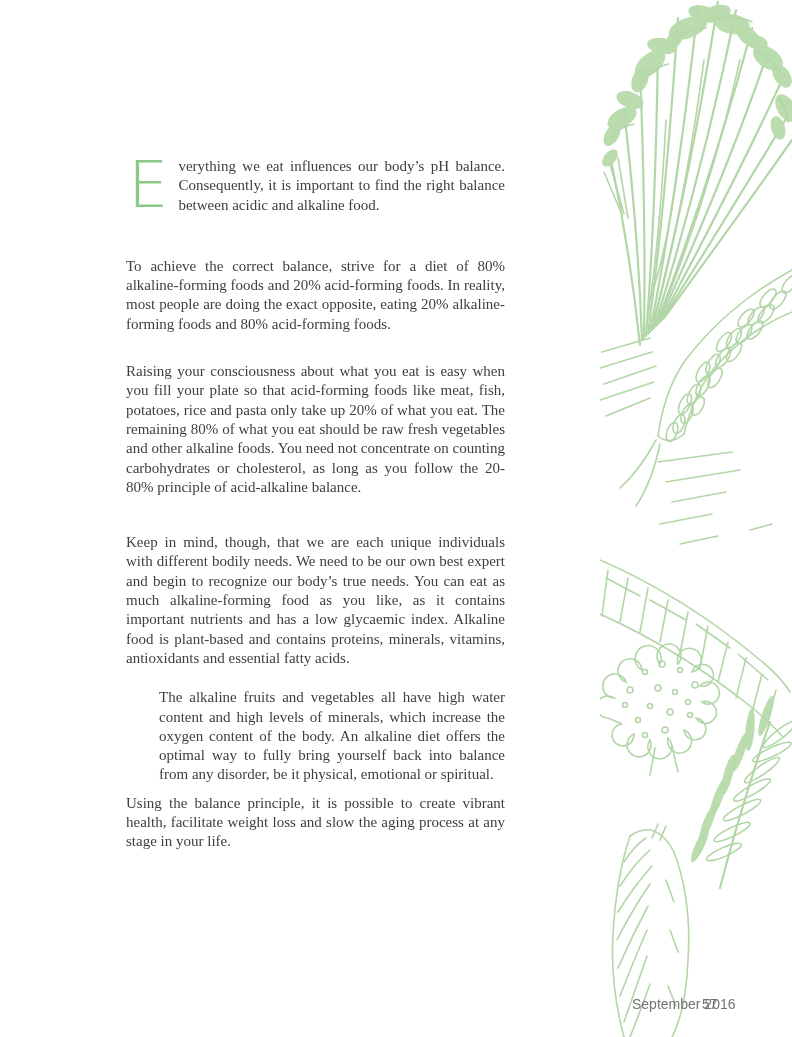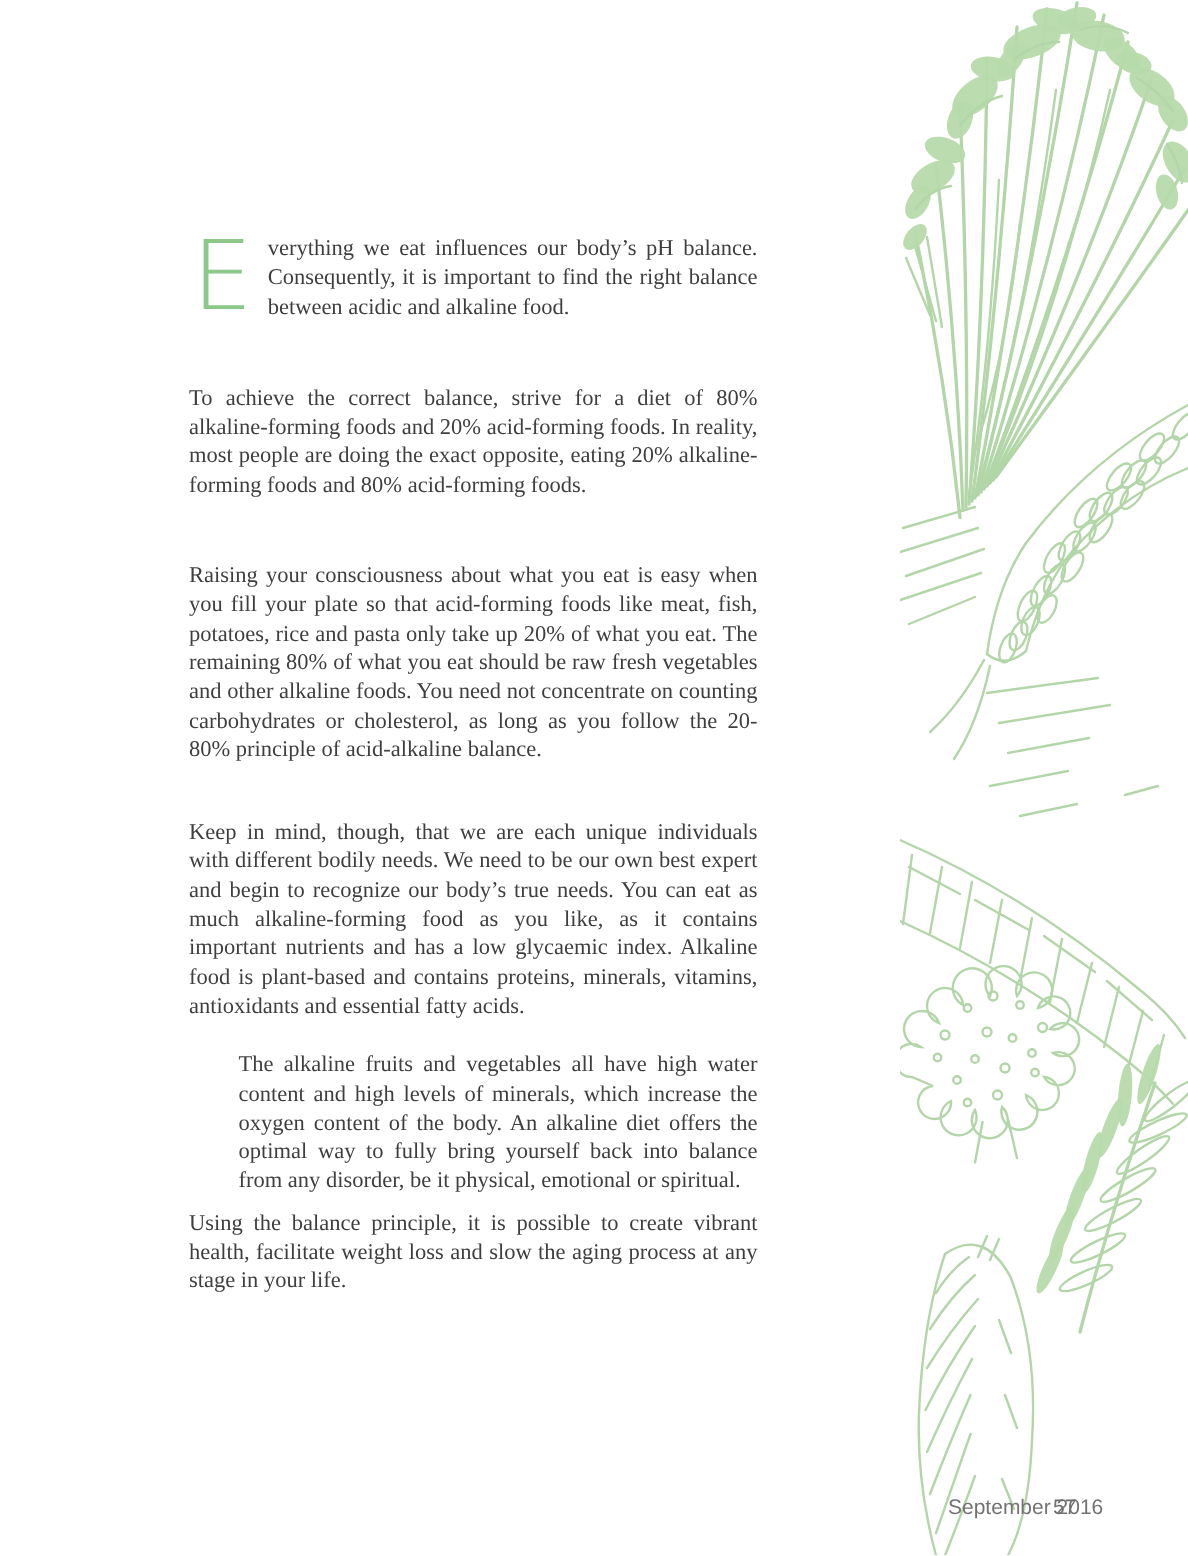--- a/index.html
+++ b/index.html
@@ -14,22 +14,22 @@
     position:absolute;top:0;right:0;width:192px;height:1037px;
     z-index:1;
   }
   .article{
     position:absolute;left:126px;top:157px;width:379px;
     font-size:15px;line-height:19.3px;color:#3e3e3e;
     text-align:justify;z-index:2;
   }
   .article p{margin:0;}
   .article p.g1{margin-bottom:42px;}
-  .article p.g2{margin-bottom:41px;}
-  .article p.g3{margin-bottom:36px;}
+  .article p.g2{}
+  .article p.g3{margin-bottom:36px;margin-top:28px;}
   .article p.g4{margin-bottom:20px;}
   .article p.g5{margin-bottom:9px;margin-left:33px;}
   .dropcap{
     float:left;
     font-family:"DejaVu Sans","Liberation Sans",sans-serif;
     font-weight:200;
     font-size:64px;line-height:52px;
     color:#8cc88a;
     margin:2px 10px 0 2px;
   }

